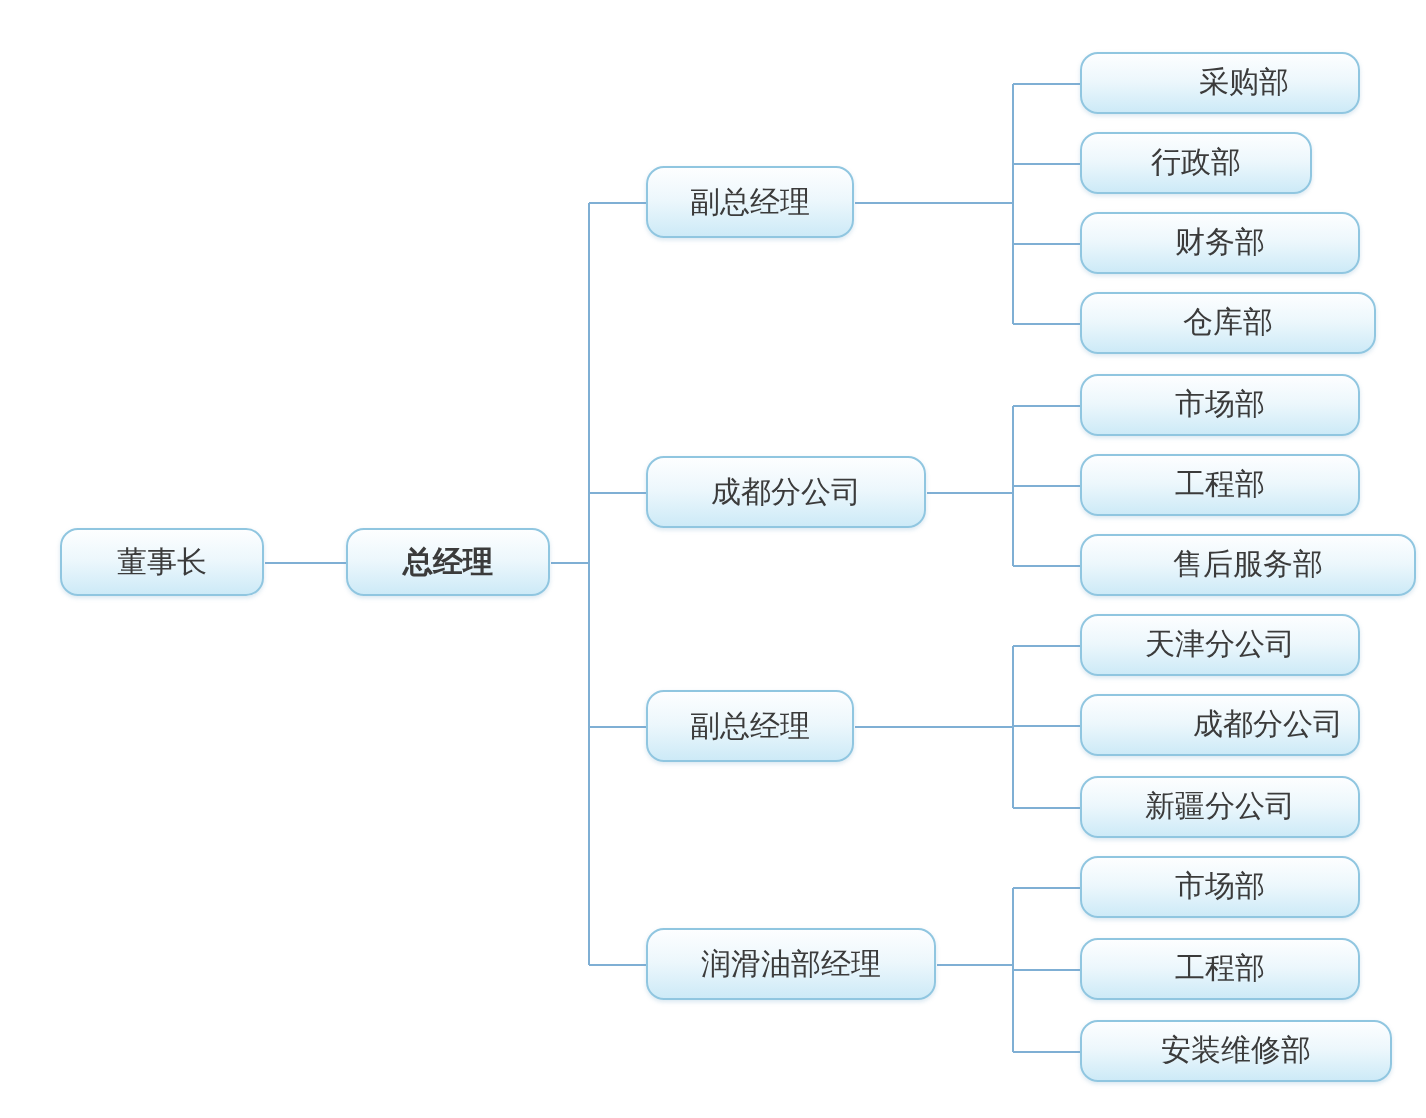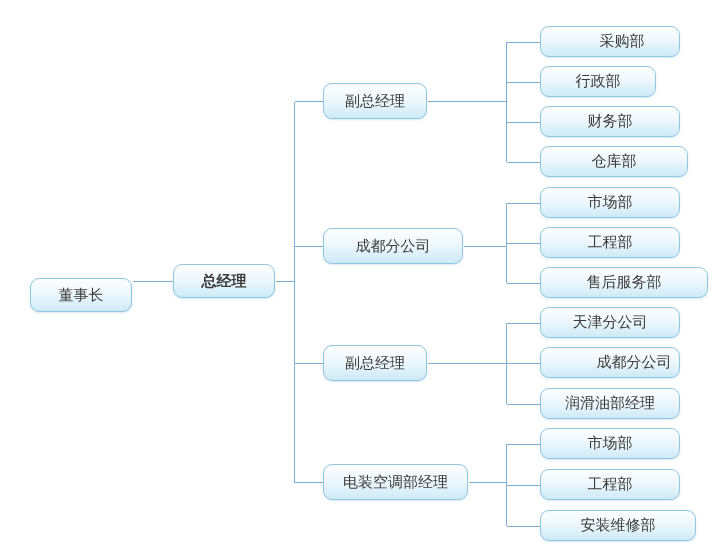--- a/index.html
+++ b/index.html
@@ -44,37 +44,37 @@
   }
 </style>
 </head>
 <body>
 
 <div class="stage">
   <svg id="connectors" width="713" height="559">
     <path id="connector-path" fill="none" stroke-width="1" shape-rendering="crispEdges" d="M132.5 281.5 L173.5 281.5 M275.5 281.5 L294.5 281.5 M294.5 101.5 L294.5 482.5 M294.5 101.5 L323.5 101.5 M294.5 246.5 L323.5 246.5 M294.5 363.5 L323.5 363.5 M294.5 482.5 L323.5 482.5 M427.5 101.5 L506.5 101.5 M506.5 42 L506.5 162 M506.5 42 L540.5 42 M506.5 82 L540.5 82 M506.5 122 L540.5 122 M506.5 162 L540.5 162 M463.5 246.5 L506.5 246.5 M506.5 203 L506.5 283 M506.5 203 L540.5 203 M506.5 243 L540.5 243 M506.5 283 L540.5 283 M427.5 363.5 L506.5 363.5 M506.5 323 L506.5 404 M506.5 323 L540.5 323 M506.5 363 L540.5 363 M506.5 404 L540.5 404 M468.5 482.5 L506.5 482.5 M506.5 444 L506.5 526 M506.5 444 L540.5 444 M506.5 485 L540.5 485 M506.5 526 L540.5 526 " stroke="#7fafd4"></path>
   </svg>
   <div id="nodes">
-      <div class="node" style="left: 30px; top: 278px; width: 102px; height: 34px; text-align: center;">
+      <div class="node" style="left: 30px; top: 264px; width: 102px; height: 34px; text-align: center;">
         <span>董事长</span>
       </div>
       <div class="node" style="left: 173px; top: 264px; width: 102px; height: 34px; font-weight: bold;">
         <span>总经理</span>
       </div>
       <div class="node" style="left: 323px; top: 83px; width: 104px; height: 36px;">
         <span>副总经理</span>
       </div>
       <div class="node" style="left: 323px; top: 228px; width: 140px; height: 36px;">
         <span>成都分公司</span>
       </div>
       <div class="node" style="left: 323px; top: 345px; width: 104px; height: 36px;">
         <span>副总经理</span>
       </div>
       <div class="node" style="left: 323px; top: 464px; width: 145px; height: 36px;">
-        <span>电装空调部经理</span>
+        <span>润滑油部经理</span>
       </div>
       <div class="node" style="left: 540px; top: 26px; width: 140px; height: 31px; padding-left: 24px;">
         <span>采购部</span>
       </div>
       <div class="node" style="left: 540px; top: 66px; width: 116px; height: 31px;">
         <span>行政部</span>
       </div>
       <div class="node" style="left: 540px; top: 106px; width: 140px; height: 31px;">
         <span>财务部</span>
       </div>
@@ -90,21 +90,21 @@
       <div class="node" style="left: 540px; top: 267px; width: 168px; height: 31px;">
         <span>售后服务部</span>
       </div>
       <div class="node" style="left: 540px; top: 307px; width: 140px; height: 31px;">
         <span>天津分公司</span>
       </div>
       <div class="node" style="left: 540px; top: 347px; width: 140px; height: 31px; padding-left: 48px;">
         <span>成都分公司</span>
       </div>
       <div class="node" style="left: 540px; top: 388px; width: 140px; height: 31px;">
-        <span>润滑油部经理</span>
+        <span>新疆分公司</span>
       </div>
       <div class="node" style="left: 540px; top: 428px; width: 140px; height: 31px;">
         <span>市场部</span>
       </div>
       <div class="node" style="left: 540px; top: 469px; width: 140px; height: 31px;">
         <span>工程部</span>
       </div>
       <div class="node" style="left: 540px; top: 510px; width: 156px; height: 31px;">
         <span>安装维修部</span>
       </div>

